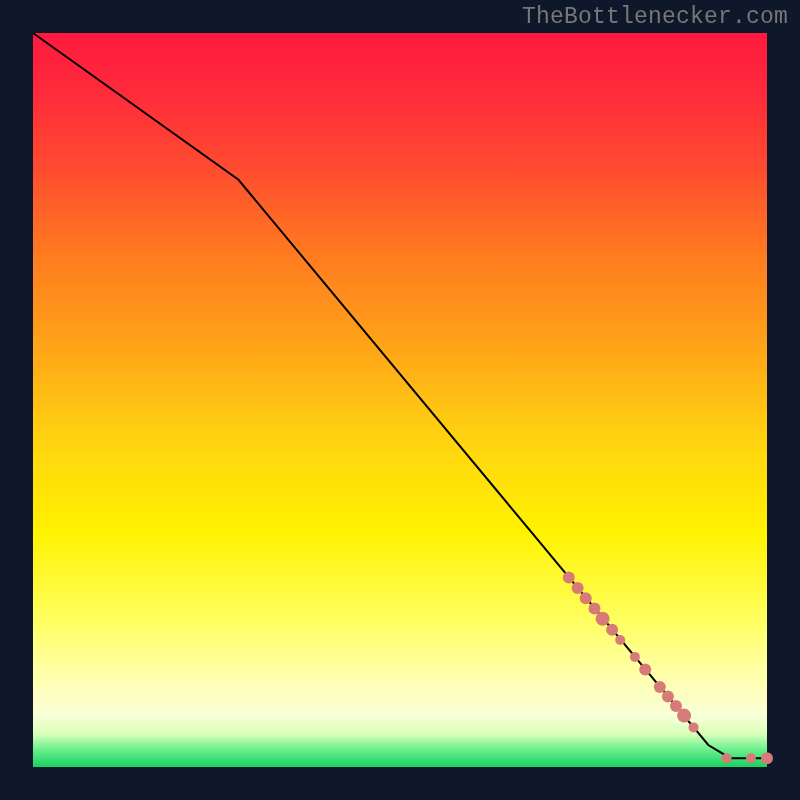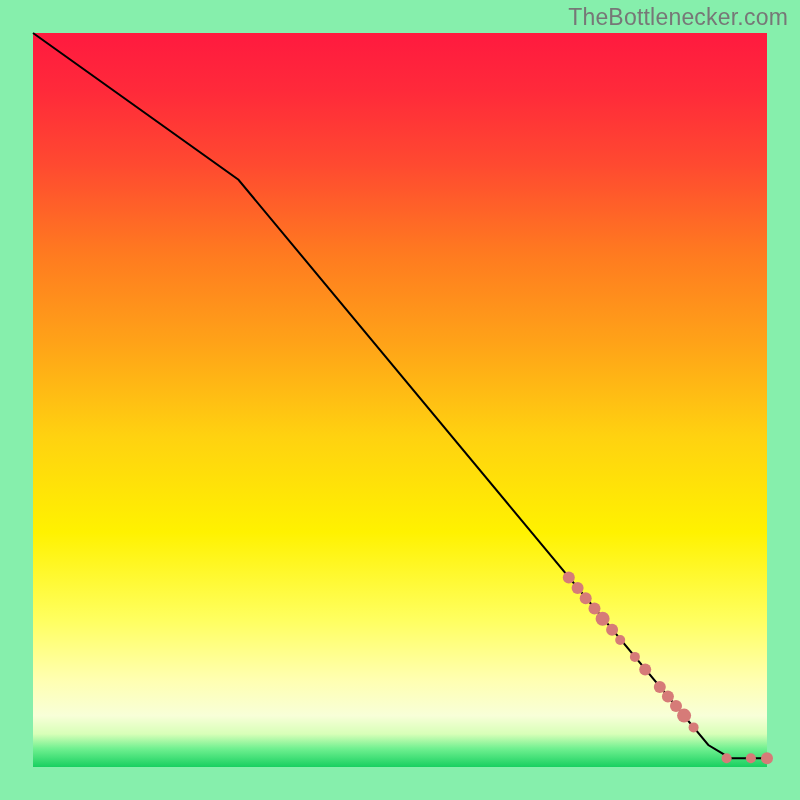--- a/index.html
+++ b/index.html
@@ -8,21 +8,22 @@
     width: 800px;
     height: 800px;
     background: #000;
     font-family: Arial, Helvetica, sans-serif;
     overflow: hidden;
   }
   .container {
     position: relative;
     width: 800px;
     height: 800px;
-    background: #86efac;
+    background: #0f172a;
+    font-family: Liberation Mono, monospace;
   }
   .attribution {
     position: absolute;
     top: 4px;
     right: 12px;
     color: #777;
     font-size: 23px;
     font-weight: 400;
     letter-spacing: 0.2px;
     z-index: 10;

